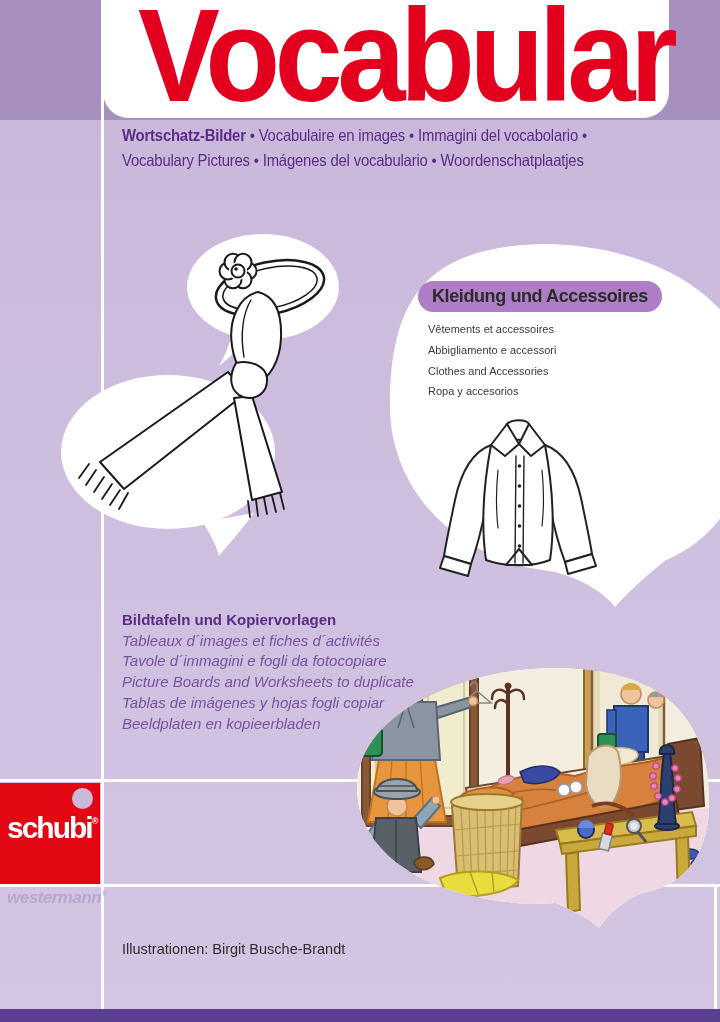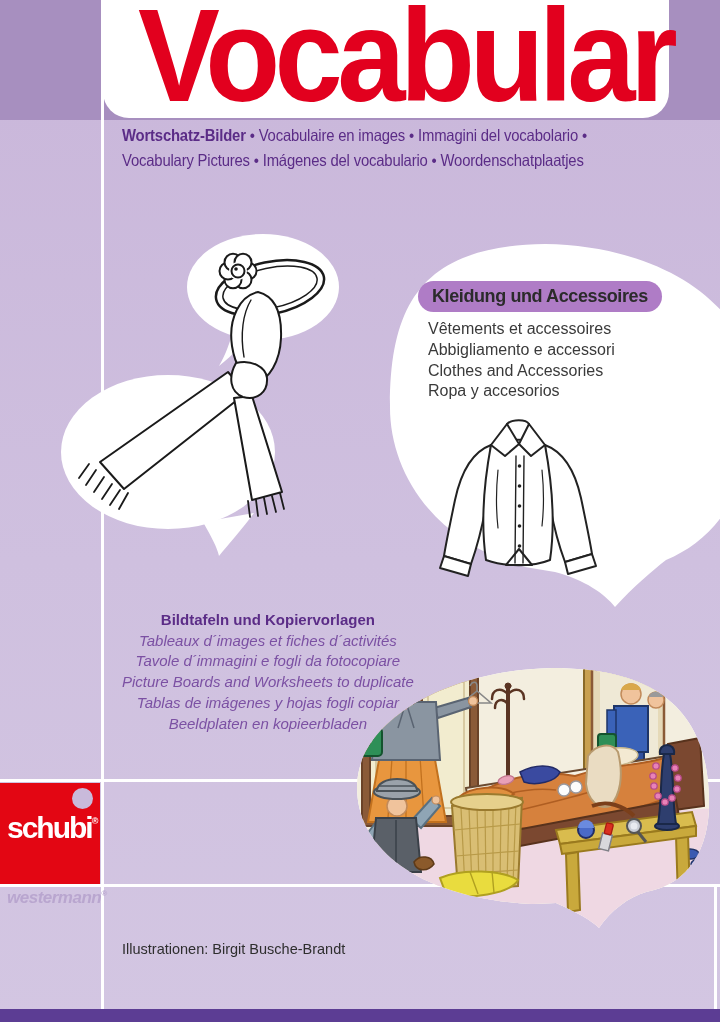--- a/index.html
+++ b/index.html
@@ -29,22 +29,22 @@
     transform:scaleX(.9);transform-origin:left top;white-space:nowrap;
   }
   .subtitle b{font-weight:bold;}
   .bubble-svg{position:absolute;left:0;top:0;width:720px;height:1022px;}
   .topic-block{position:absolute;left:418px;top:281px;width:250px;}
   .topic-pill{
     display:inline-block;min-width:235px;box-sizing:border-box;height:31px;line-height:31px;
     background:#AF7CC6;border-radius:16px;padding:0 14px;
     font-size:18px;font-weight:bold;letter-spacing:-.4px;color:#2B2B2B;
   }
-  .topic-list{margin:7px 0 0 10px;font-size:16px;line-height:20.8px;color:#3A3A3A;}
-  .series-block{position:absolute;left:122px;top:610px;font-size:15px;line-height:20.7px;text-align:center;}
+  .topic-list{margin:7px 0 0 10px;font-size:11px;line-height:20.8px;color:#3A3A3A;}
+  .series-block{position:absolute;left:122px;top:610px;font-size:15px;line-height:20.7px;}
   .series-title{font-weight:bold;color:#5B2C87;}
   .series-line{color:#7B50A3;font-style:italic;}
   .credits{position:absolute;left:122px;top:938px;font-size:14.5px;line-height:22px;color:#2E2E2E;}
   .schubi-box{position:absolute;left:0;top:783px;width:100px;height:101px;background:#E30613;}
   .schubi-dot{position:absolute;left:72px;top:788px;width:21px;height:21px;border-radius:50%;background:#C9BADB;}
   .schubi-word{
     position:absolute;left:7px;top:813px;color:#FFFFFF;
     font-size:30px;font-weight:bold;letter-spacing:-2px;line-height:1;
   }
   .schubi-word sup{font-size:9px;letter-spacing:0;vertical-align:14px;}

